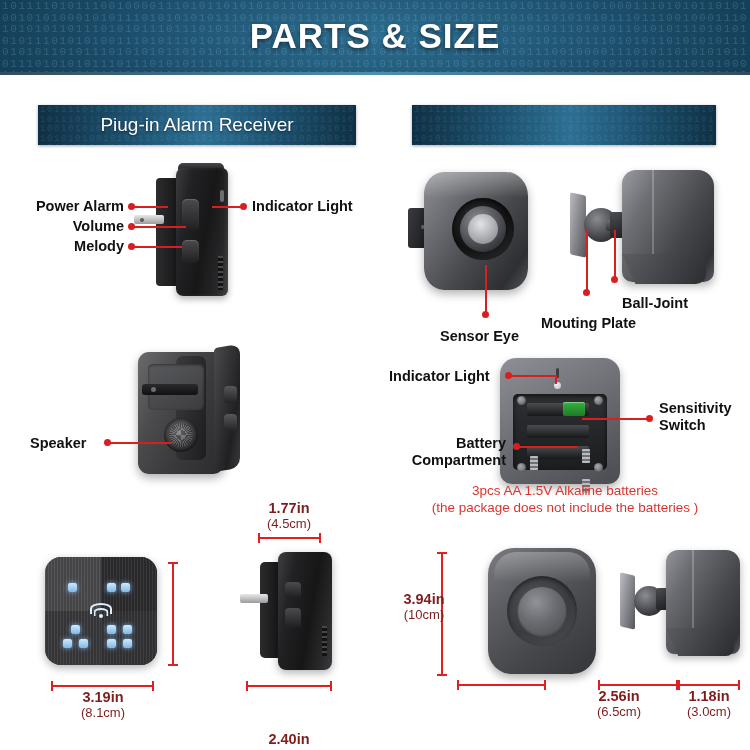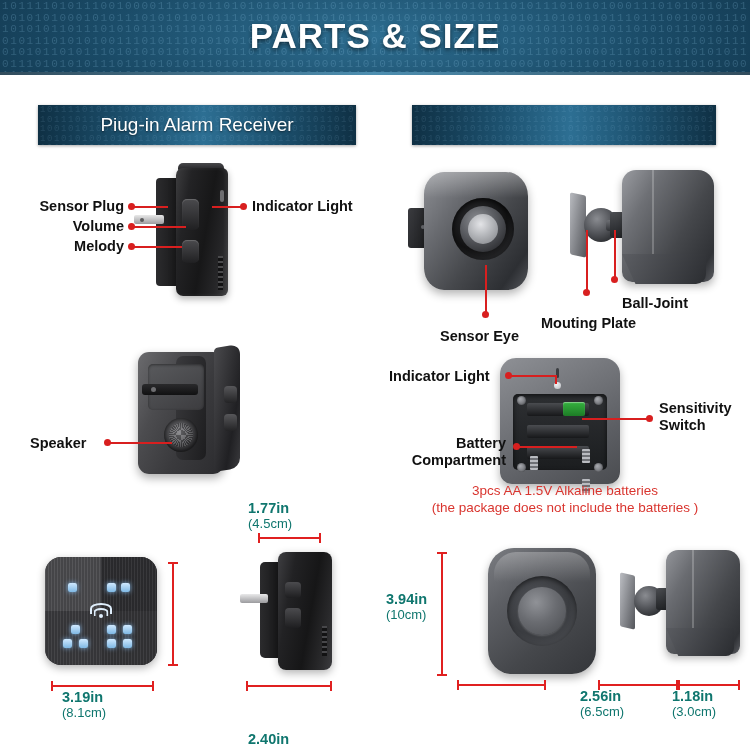--- a/index.html
+++ b/index.html
@@ -69,21 +69,21 @@
     background:#d81f1f;
   }
 
   
   .red-note {
     position:absolute; color:#d9352f; font-size:13.5px; text-align:center;
     line-height:17px; width: 360px; left: 385px; top: 482px;
   }
 
   
-  .dim { position:absolute; color:#0f766e; line-height:15px; }
+  .dim { position:absolute; text-align:center; color:#7f1d1d; line-height:15px; }
   .dim .big { font-size:14.5px; font-weight:bold; display:block; }
   .dim .sm  { font-size:13px; display:block; }
 
   
   .rule-h { position:absolute; height:2px; background:#e02020; }
   .rule-h:before, .rule-h:after {
     content:""; position:absolute; top:-4px; width:2px; height:10px; background:#e02020;
   }
   .rule-h:before { left:0; } .rule-h:after { right:0; }
   .rule-v { position:absolute; width:2px; background:#e02020; }
@@ -446,21 +446,21 @@
     <div class="topcap"></div>
     <div class="backplate"></div>
     <div class="body"></div>
     <div class="prong"></div>
     <div class="btn1"></div>
     <div class="btn2"></div>
     <div class="ledstrip"></div>
     <div class="vents"></div>
   </div>
 
-  <div class="lab right-al" style="left:14px; top:198px; width:110px;">Sensor Plug</div>
+  <div class="lab right-al" style="left:14px; top:198px; width:110px;">Power Alarm</div>
   <div class="dot" style="left:128px; top:203px;"></div>
   <div class="lead" style="left:134px; top:206px; width:34px;"></div>
 
   <div class="lab right-al" style="left:34px; top:218px; width:90px;">Volume</div>
   <div class="dot" style="left:128px; top:223px;"></div>
   <div class="lead" style="left:134px; top:226px; width:52px;"></div>
 
   <div class="lab right-al" style="left:34px; top:238px; width:90px;">Melody</div>
   <div class="dot" style="left:128px; top:243px;"></div>
   <div class="lead" style="left:134px; top:246px; width:48px;"></div>

